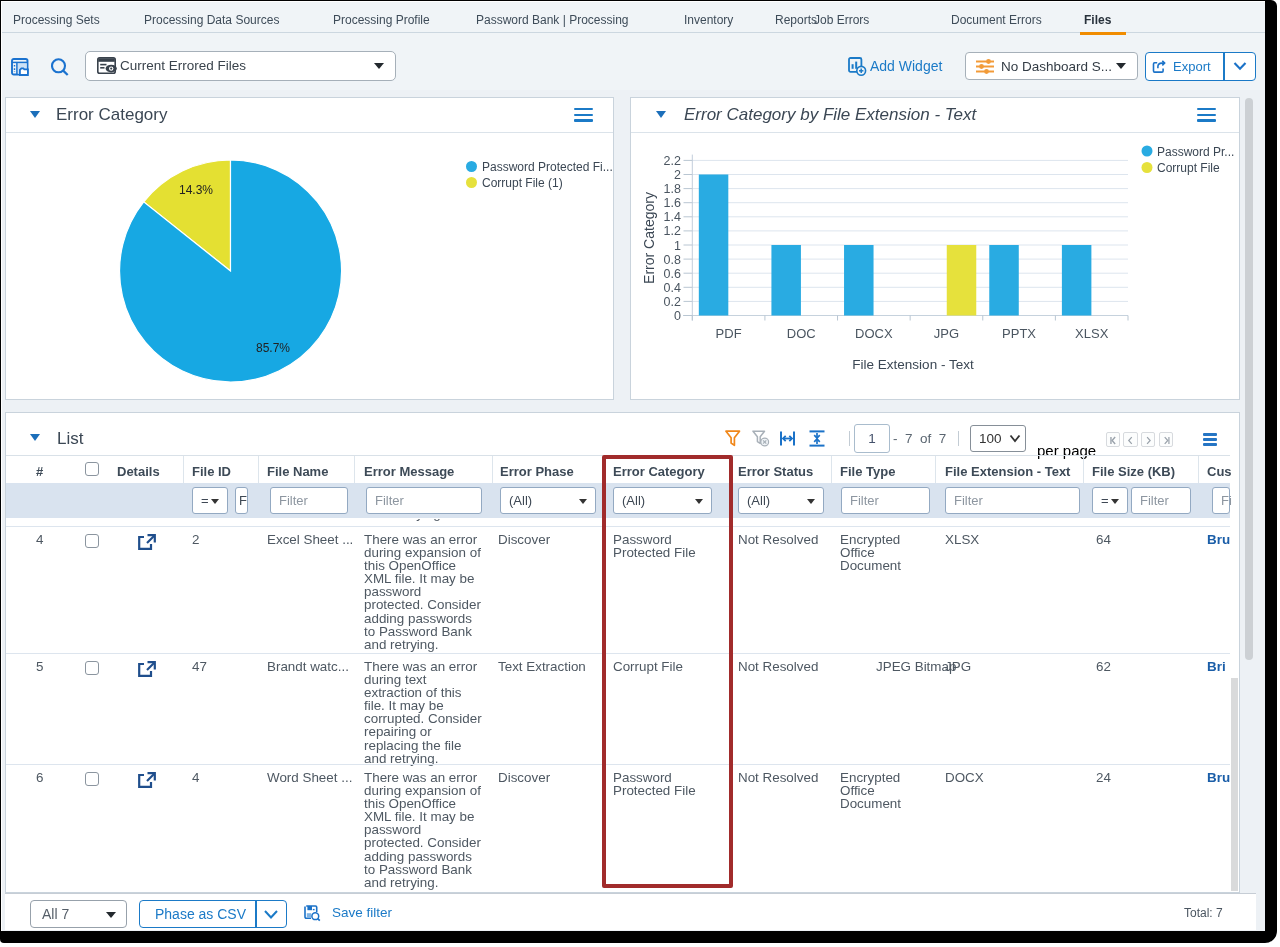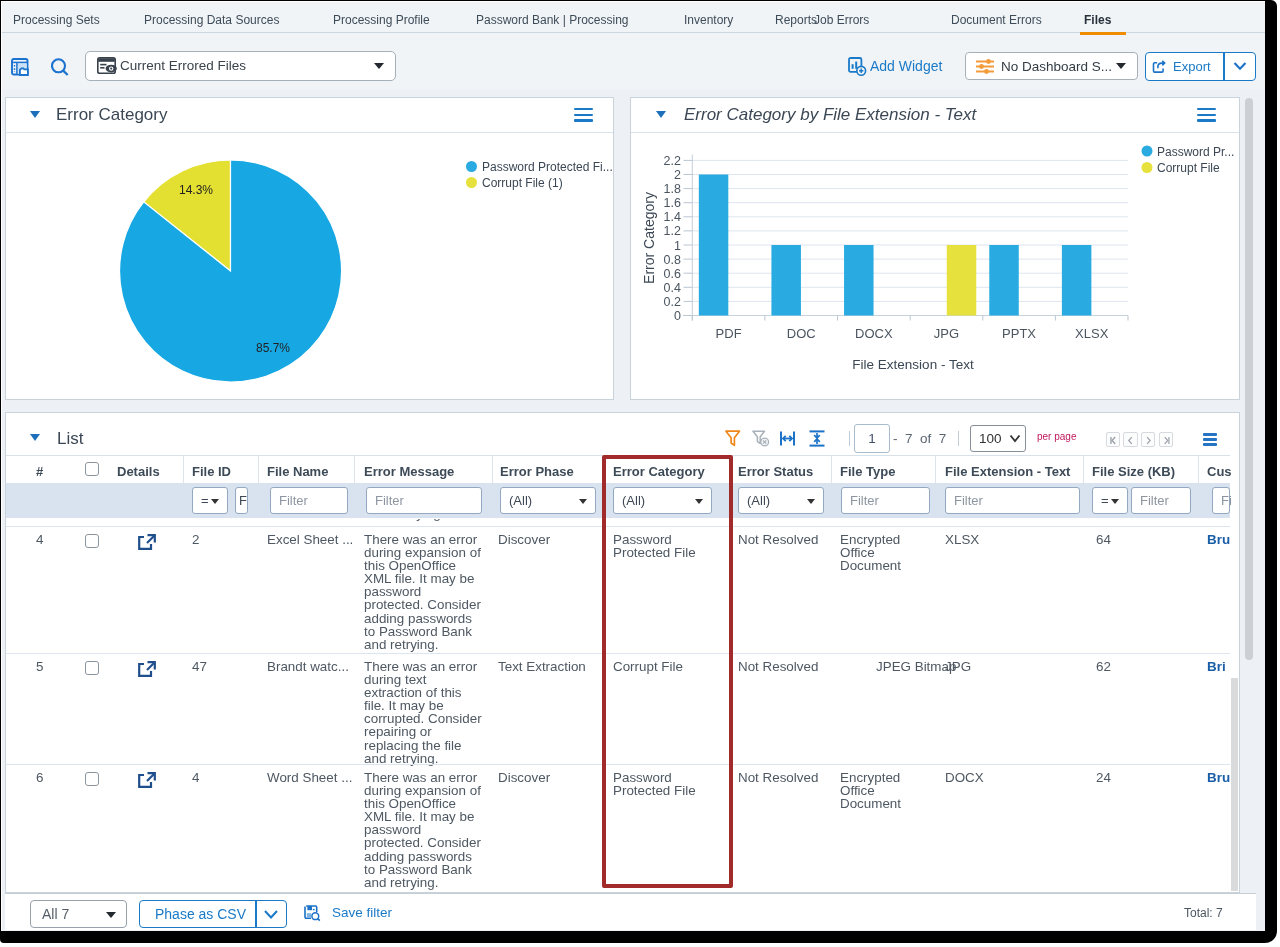--- a/index.html
+++ b/index.html
@@ -228,21 +228,21 @@
   </svg>
   <div class="abs" style="left:849px;top:431px;width:1px;height:15px;background:#c3ccd4;"></div>
   <div class="abs" style="left:854px;top:424px;width:36px;height:29px;background:#fff;border:1px solid #a9bccd;border-radius:3px;font-size:13.5px;color:#44516b;text-align:center;line-height:27px;">1</div>
   <span class="abs" style="left:893px;top:431px;font-size:13.5px;color:#5a6570;">- &nbsp;7&nbsp; of &nbsp;7</span>
   <div class="abs" style="left:958px;top:431px;width:1px;height:15px;background:#c3ccd4;"></div>
   <div class="abs" style="left:970px;top:425px;width:56px;height:27px;background:#fff;border:1px solid #868f98;border-radius:3px;"></div>
   <span class="abs" style="left:979px;top:431px;font-size:13.5px;color:#333;">100</span>
   <svg class="abs" style="left:1009px;top:434px;" width="12" height="9" viewBox="0 0 12 9">
     <path d="M1.5 1.5 L6 7 L10.5 1.5" fill="none" stroke="#333" stroke-width="1.8"></path>
   </svg>
-  <span class="abs" style="left:1037px;top:431px;font-size:10px;color:#be185d;">per page</span>
+  <span class="abs" style="left:1037px;top:442px;font-size:15px;color:#000000;">per page</span>
   <div class="ham2" style="left:1203px;top:433px;">
       <div></div>
       <div></div>
       <div></div>
     </div>
 
   <div class="abs" style="left:6px;top:455px;width:1224px;height:1px;background:#d9e1e8;"></div>
   <span class="hdrcell" style="left:36px;top:464px;">#</span>
   <div class="cb" style="left:85px;top:462px;"></div>
   <span class="hdrcell" style="left:117px;top:464px;">Details</span>

